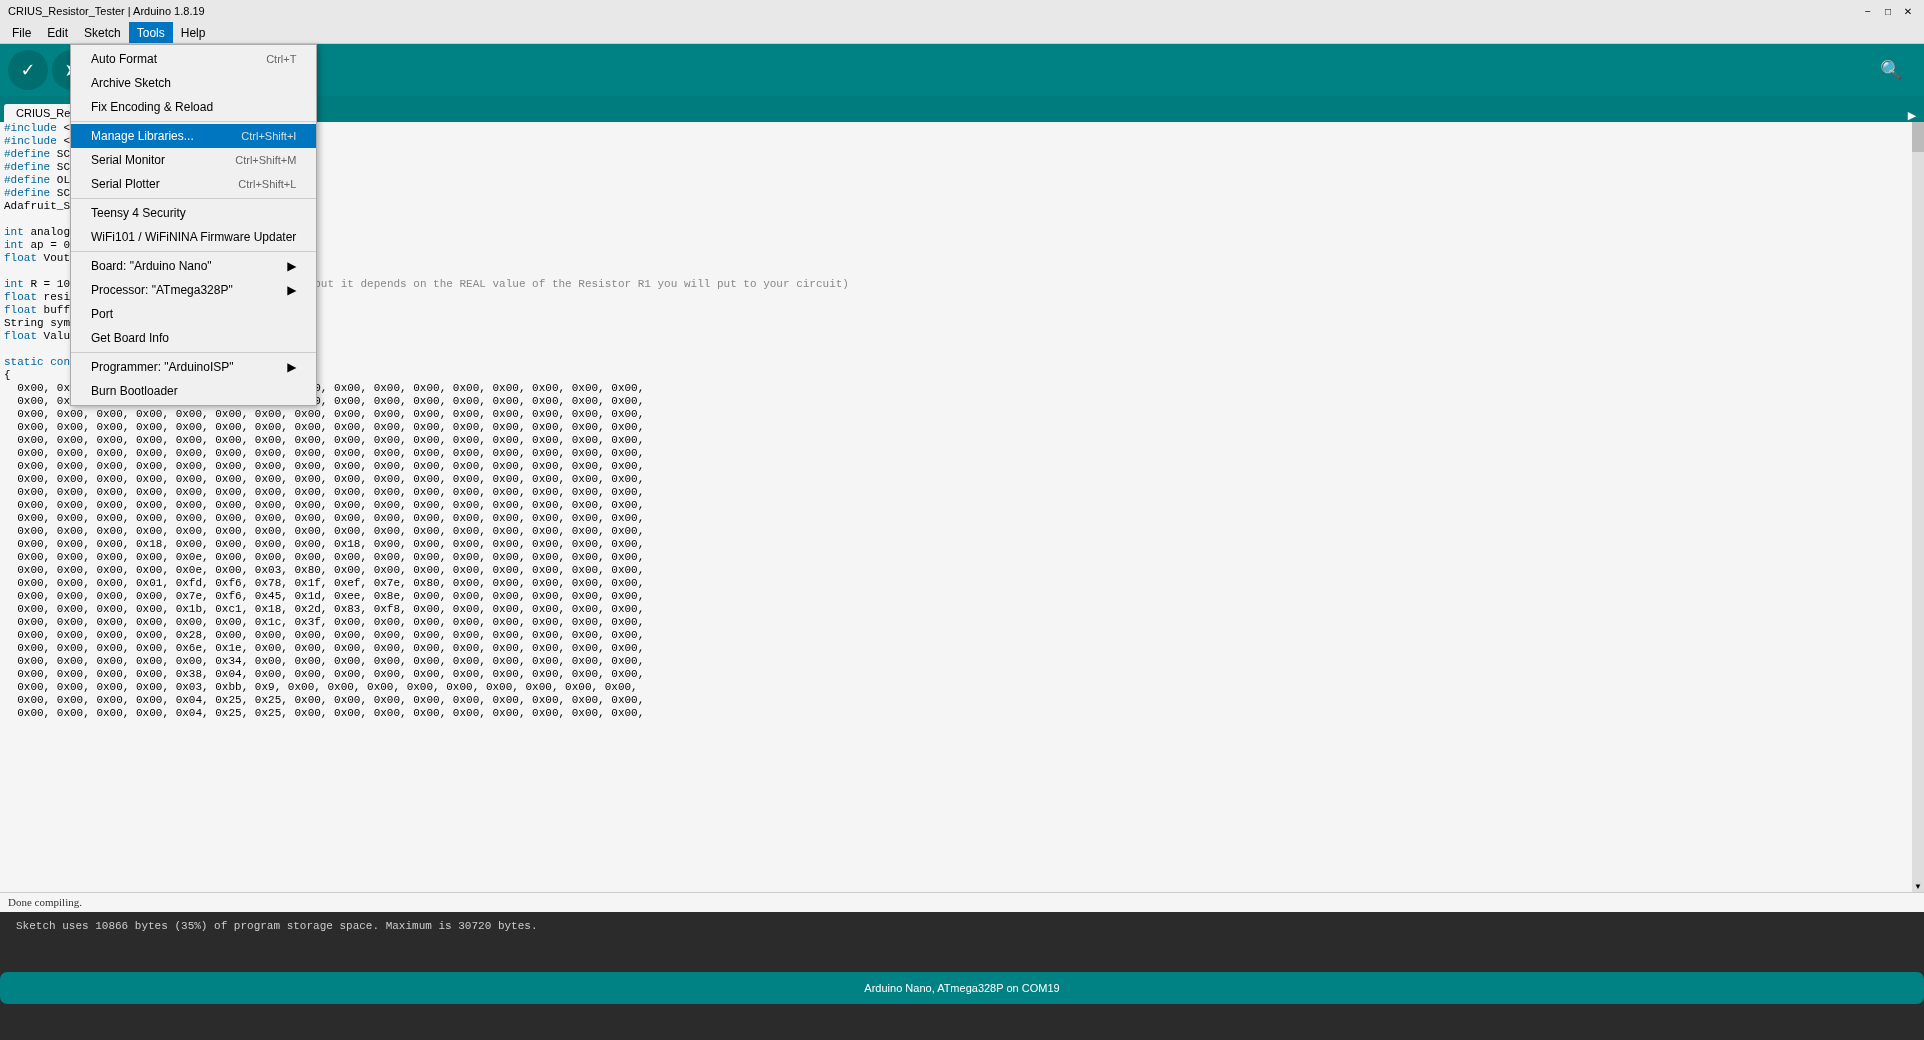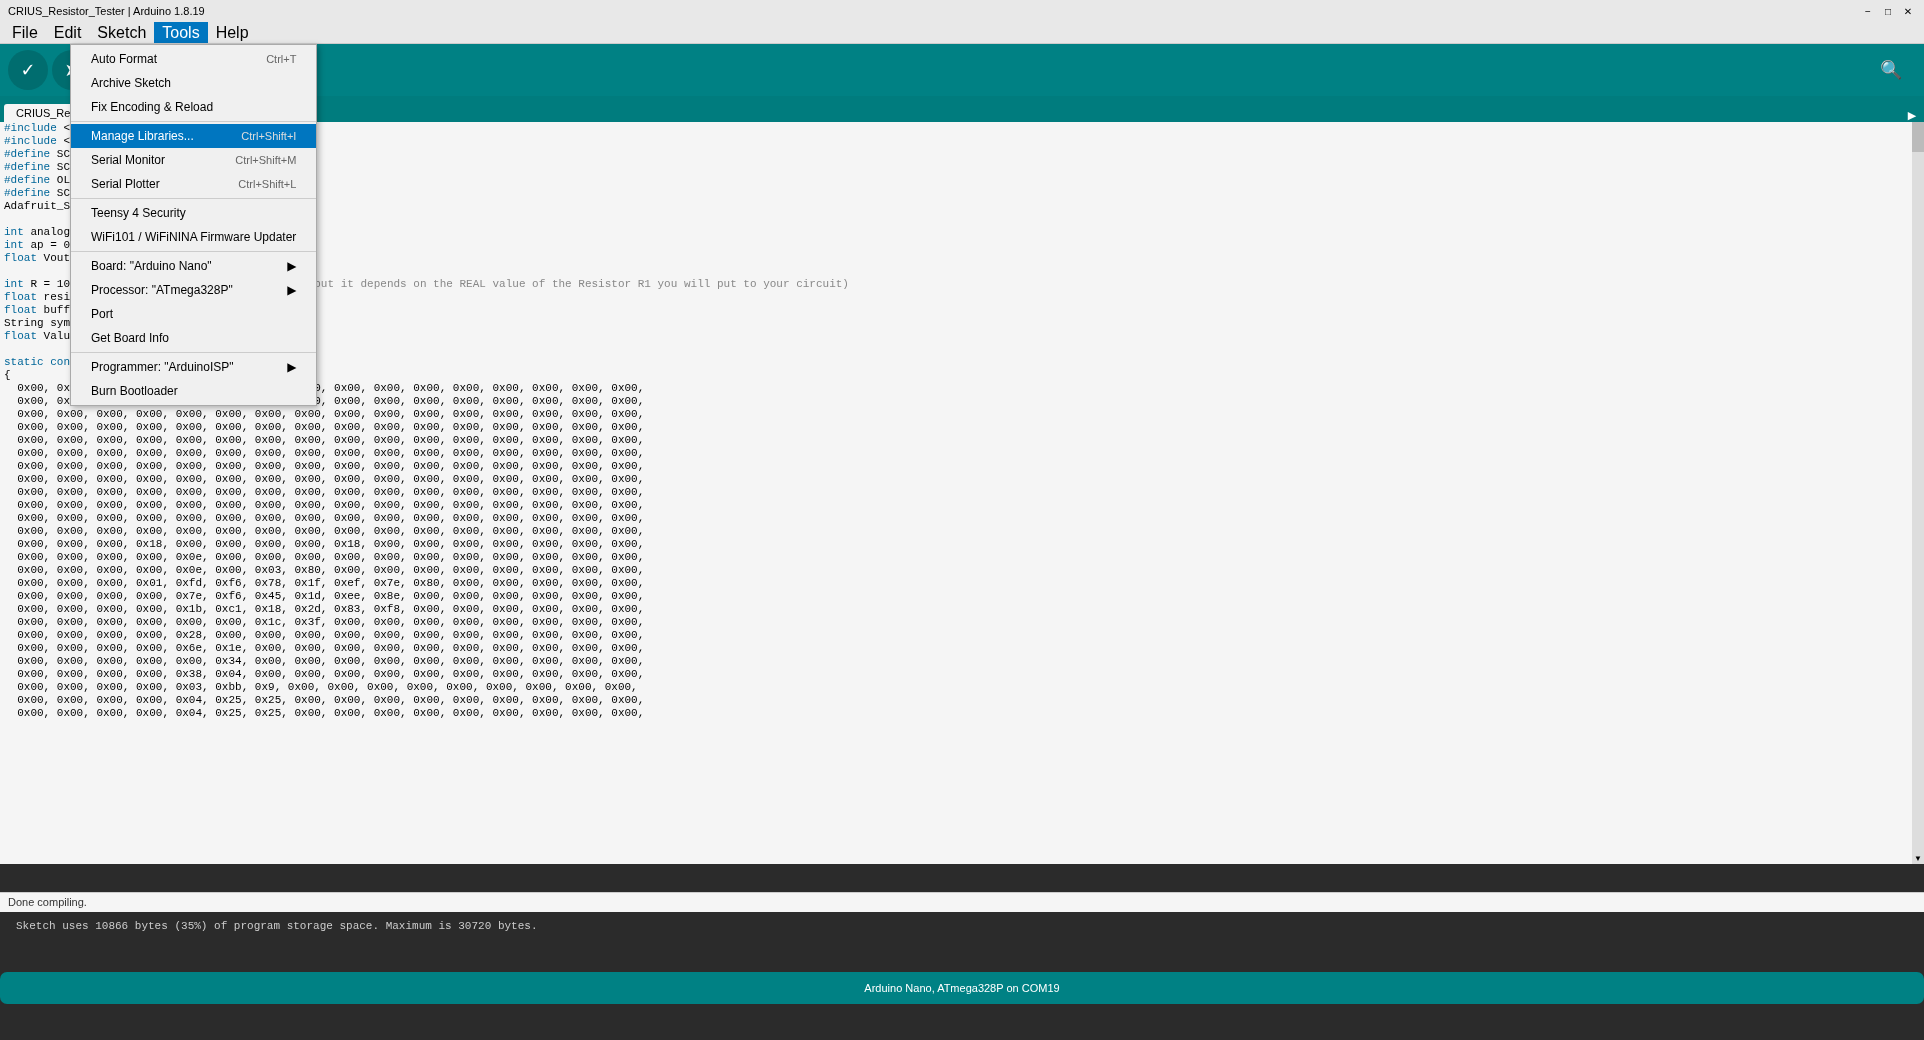--- a/index.html
+++ b/index.html
@@ -44,21 +44,21 @@
       font-size: 10px;
     }
 
     
     #menu-bar {
       background: #e8e8e8;
       height: 22px;
       display: flex;
       align-items: center;
       padding: 0 4px;
-      font-size: 16px;
+      font-size: 12px;
       border-bottom: 1px solid #ccc;
     }
     .menu-item {
       padding: 2px 8px;
       cursor: pointer;
       height: 100%;
       display: flex;
       align-items: center;
     }
     .menu-item:hover, .menu-item.active {
@@ -138,25 +138,24 @@
       white-space: pre;
       font-family: 'Courier New', monospace;
       font-size: 11px;
     }
 
     
     #console-area {
       background: #f5f5f5;
       height: 20px;
       border-top: 1px solid #ccc;
-      font-family: Liberation Sans, sans-serif;
+      font-family: Liberation Serif, serif;
       font-size: 11px;
       padding: 3px 8px;
       color: #333;
-      margin-top: 28px;
     }
 
     #output-area {
       background: #2b2b2b;
       height: 60px;
       font-family: 'Courier New', monospace;
       font-size: 11px;
       color: #ccc;
       padding: 4px 8px;
     }

